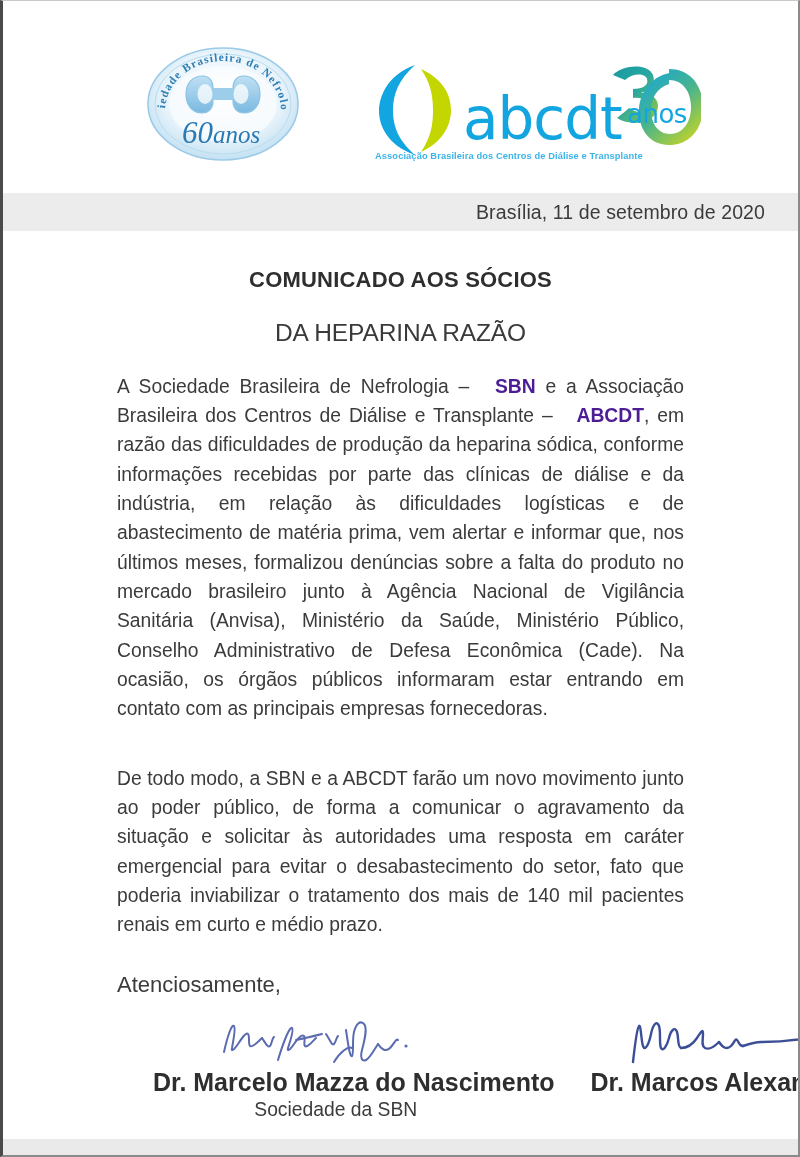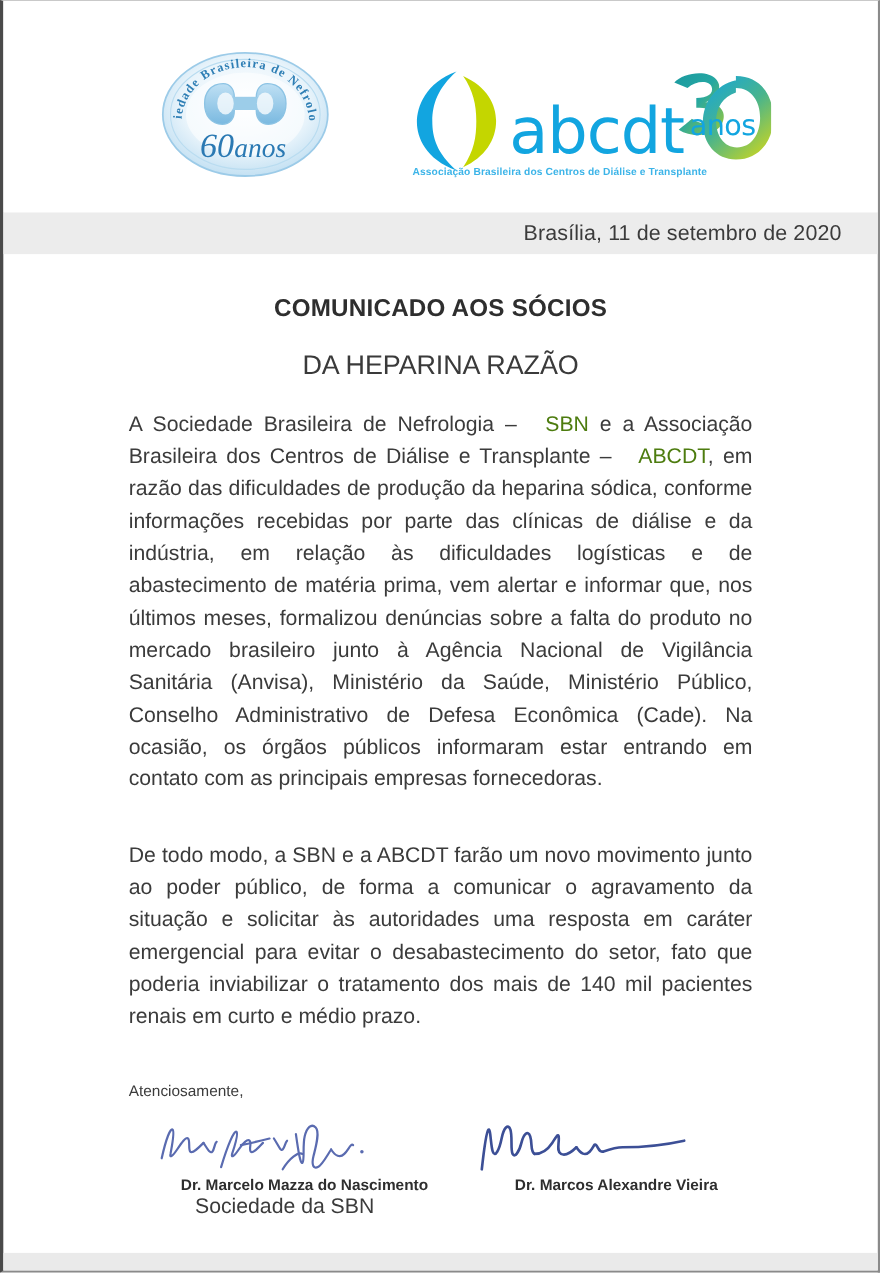--- a/index.html
+++ b/index.html
@@ -84,45 +84,45 @@
   }
   .para {
     text-align: justify;
     font-size: 19.3px;
     line-height: 1.52;
     color: #3b3b3b;
     margin-top: 22px;
     hyphens: none;
   }
   .para.second { margin-top: 40px; }
-  .para b { font-weight: normal; color: #4d7c0f; margin-left: 16px; }
+  .para b { font-weight: bold; color: #4c1d95; margin-left: 16px; }
 
   .closing {
-    font-size: 14px;
-    color: #3b3b3b;
-    margin-top: 44px;
+    font-size: 22px;
+    color: #3b3b3b;
+    margin-top: 33px;
   }
 
   
   .sig-row {
     display: flex;
     margin-top: 6px;
   }
   .sig-col {
     flex: 1 1 0;
     text-align: center;
     position: relative;
   }
   .sig-ink {
     height: 64px;
     position: relative;
   }
   .sig-ink svg { display: block; margin: 0 auto; }
   .sig-name {
-    font-size: 14px;
+    font-size: 25px;
     font-weight: bold;
     color: #2e2e2e;
     white-space: nowrap;
     margin-left: 36px;
   }
   .sig-role {
     font-size: 19.3px;
     color: #3b3b3b;
     margin-top: 2px;
   }

